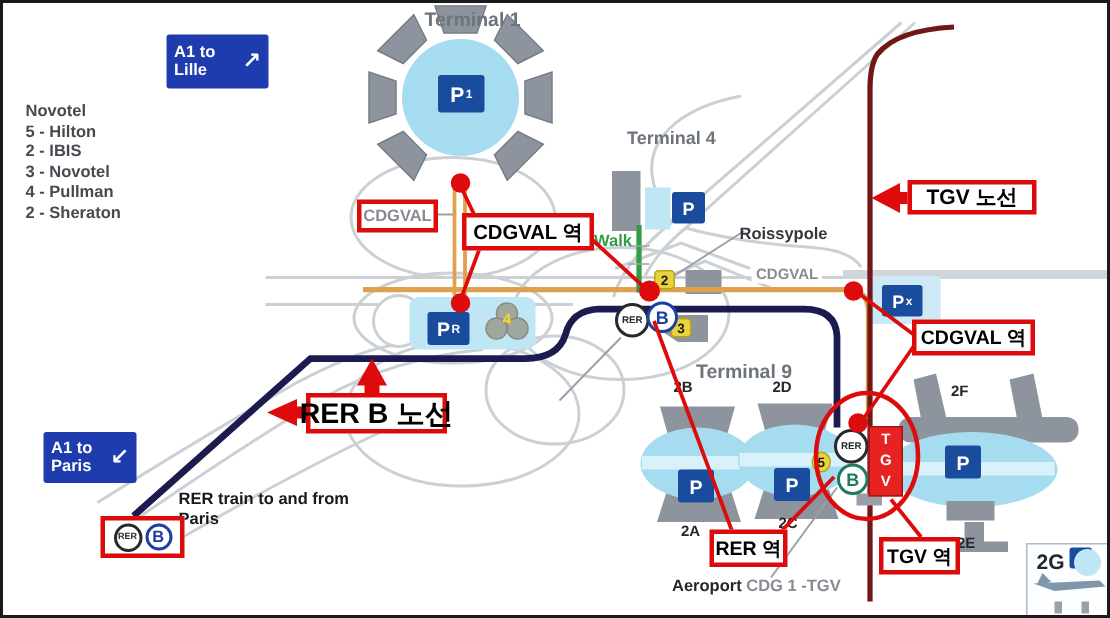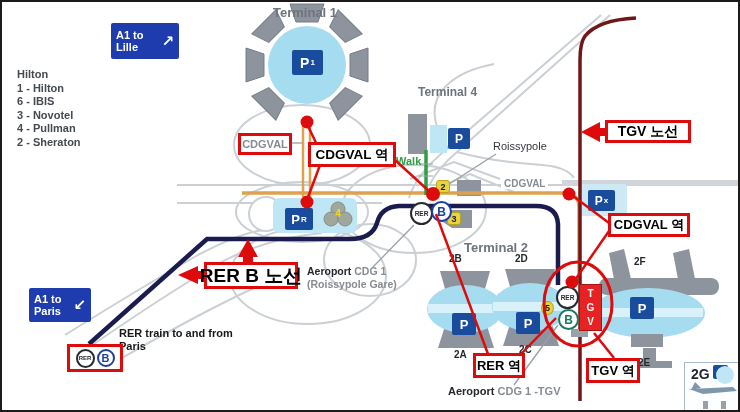--- a/index.html
+++ b/index.html
@@ -173,31 +173,31 @@
   </div>
   <div class="abs sign z2" style="left:27px;top:286px;width:62px;height:34px;">
     <span style="flex:1">
       <span>A1 to</span><br>
       <span>Paris</span>
     </span>
     <span class="arr">↙</span>
   </div>
 
   <div class="abs hotels z2" style="left:15px;top:66px;">
-    <div>Hilton</div>
-    <div>1 - Hilton</div>
-    <div>6 - IBIS</div>
+    <div>Novotel</div>
+    <div>5 - Hilton</div>
+    <div>2 - IBIS</div>
     <div>3 - Novotel</div>
     <div>4 - Pullman</div>
     <div>2 - Sheraton</div>
   </div>
 
-  <div class="abs tlabel z2" style="left:271px;top:3px;font-size:13px;">Terminal 1</div>
+  <div class="abs tlabel z2" style="left:281px;top:3px;font-size:13px;">Terminal 1</div>
   <div class="abs tlabel z2" style="left:416px;top:83px;font-size:12px;">Terminal 4</div>
-  <div class="abs tlabel z2" style="left:462px;top:238px;font-size:13px;">Terminal 2</div>
+  <div class="abs tlabel z2" style="left:462px;top:238px;font-size:13px;">Terminal 9</div>
   <div class="abs gate z2" style="left:447px;top:251px;">2B</div>
   <div class="abs gate z2" style="left:513px;top:251px;">2D</div>
   <div class="abs gate z2" style="left:452px;top:347px;">2A</div>
   <div class="abs gate z2" style="left:517px;top:342px;">2C</div>
   <div class="abs gate z2" style="left:632px;top:254px;">2F</div>
   <div class="abs gate z2" style="left:636px;top:355px;">2E</div>
 
   <div class="abs pbox z2" style="left:290px;top:48px;width:31px;height:25px;font-size:14px;">
     <span>P</span>
       <sub>1</sub>
@@ -224,30 +224,25 @@
   <div class="abs badge badge-b-blue z2" style="left:429px;top:199px;width:21px;height:21px;font-size:12px;">B</div>
   <div class="abs badge badge-rer z2" style="left:554px;top:284px;width:23px;height:23px;font-size:6.5px;">RER</div>
   <div class="abs badge badge-b-teal z2" style="left:556px;top:307px;width:21px;height:21px;font-size:12px;">B</div>
   <div class="abs tgv-rect z2" style="left:577px;top:282px;width:23px;height:47px;">
     <span>T</span>
     <span>G</span>
     <span>V</span>
   </div>
 
   <div class="abs z2" style="left:499px;top:176px;background:#fff;padding:0 3px;color:#868c92;font-weight:bold;font-size:10px;">CDGVAL</div>
-  <div class="abs z2" style="left:491px;top:138px;color:#34383d;font-weight:normal;font-size:11px;">Roissypole</div>
+  <div class="abs z2" style="left:491px;top:148px;color:#34383d;font-weight:bold;font-size:11px;">Roissypole</div>
   <div class="abs z2" style="left:394px;top:153px;color:var(--green);font-weight:bold;font-size:11px;">Walk</div>
   <div class="abs z2" style="left:117px;top:325px;color:#16181a;font-weight:bold;font-size:11px;line-height:13px;">
     <div>RER train to and  from</div>
     <div>Paris</div>
-  </div>
-  <div class="abs z2" style="left:305px;top:263px;font-size:10.5px;line-height:13px;">
-    <span class="caption-bold">Aeroport</span>
-    <span class="caption-gray">CDG 1</span>
-    <div class="caption-gray">(Roissypole Gare)</div>
   </div>
   <div class="abs z2" style="left:446px;top:383px;font-size:11px;">
     <span class="caption-bold">Aeroport</span>
     <span class="caption-gray">CDG 1 -TGV</span>
   </div>
 
   <div class="abs red-box z4" style="left:236px;top:131px;width:54px;height:22px;font-size:11px;color:#868c92;">CDGVAL</div>
   <div class="abs red-box z4" style="left:306px;top:140px;width:88px;height:25px;font-size:13.5px;">CDGVAL 역</div>
   <div class="abs red-box z4" style="left:606px;top:211px;width:82px;height:24px;font-size:13px;">CDGVAL 역</div>
   <div class="abs red-box z4" style="left:603px;top:118px;width:86px;height:23px;font-size:14px;">TGV 노선</div>

